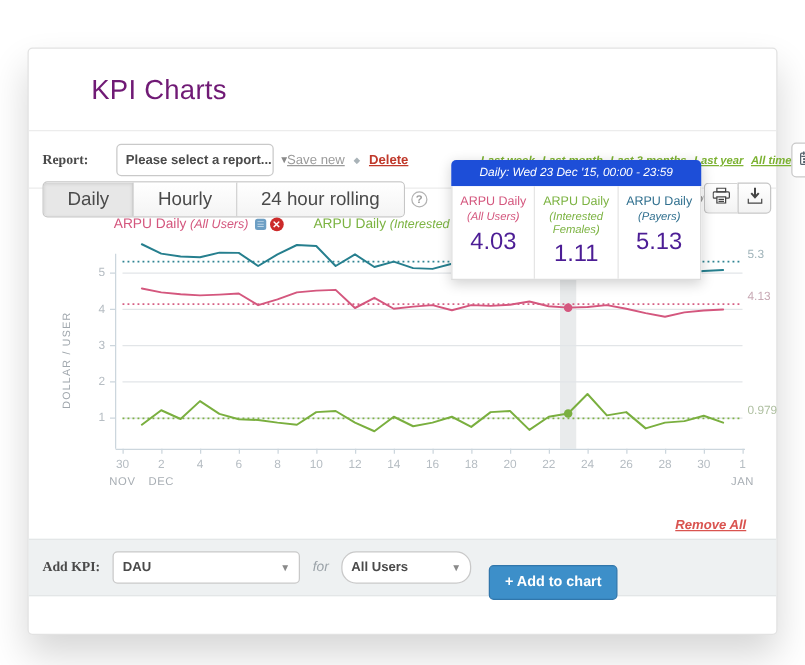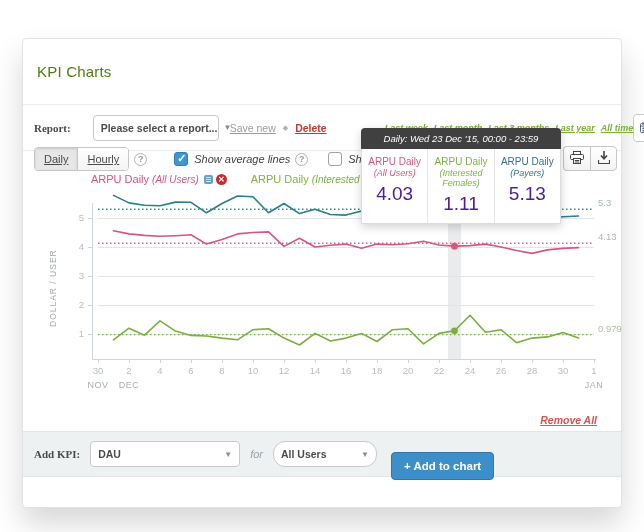--- a/index.html
+++ b/index.html
@@ -3,41 +3,41 @@
 <meta charset="utf-8">
 <style>
   * { margin:0; padding:0; box-sizing:border-box; }
   html,body { width:644px; height:532px; background:#ffffff; overflow:hidden;
     font-family:"Liberation Sans", sans-serif; }
   .card { position:absolute; left:22px; top:38px; width:600px; height:470px;
     background:#fff; border:1px solid #e2e2e2; border-radius:4px;
     box-shadow:0 16px 30px rgba(0,0,0,.16); }
   
   .card-header { height:66px; border-bottom:1px solid #ececec; display:flex; align-items:center; padding:0 14px; }
-  .page-title { font-size:15px; color:#4d7c0f; letter-spacing:.2px; }
+  .page-title { font-size:22px; color:#701a75; letter-spacing:.2px;margin-left:36px; }
   
   .report-row { height:46px; border-bottom:1px solid #ececec; display:flex; align-items:center; padding:0 6px 0 11px; white-space:nowrap; }
   .lbl { font-size:11px; font-weight:bold; color:#4a4a4a;font-family:Liberation Serif, serif; }
   .select { height:26px; background:#fff; border:1px solid #c9c9c9; border-radius:4px;
     display:flex; align-items:center; justify-content:space-between; padding:0 7px;
     font-size:10.5px; font-weight:bold; color:#4a4a4a; cursor:pointer; }
   .caret { color:#8a8a8a; font-size:8px; margin-left:6px; }
   #report-select { width:126px; margin-left:22px; }
   .link-grey { font-size:10.5px; color:#9b9b9b; text-decoration:underline; margin-left:11px; cursor:pointer; }
   .sep-diamond { color:#a9b3b8; font-size:7px; margin-left:7px; }
   .link-delete { font-size:10.5px; font-weight:bold; color:#c0392b; text-decoration:underline; margin-left:7px; cursor:pointer; }
   .quick-links { margin-left:58px; display:flex; gap:6px; }
   .quick-link { font-size:9px; font-style:italic; font-weight:bold; color:#7cb232; text-decoration:underline; cursor:pointer; }
   .datepicker { margin-left:auto; width:120px; height:28px; border:1px solid #c9c9c9; border-radius:4px;
     background:#fff; display:flex; align-items:center; padding:0 6px; cursor:pointer; }
   .datepicker .cal { margin-right:4px; }
   
   .controls-row { position:absolute; left:0; top:107px; width:100%; height:26px; display:flex; align-items:center; padding:0 4px 0 11px; }
   .btn-group { display:flex; border:1px solid #c6c6c6; border-radius:4px; overflow:hidden; background:#fff; }
-  .btn-group .tab { padding:5px 9px; font-size:11px; color:#4a4a4a; border-right:1px solid #c6c6c6; cursor:pointer; background:linear-gradient(#ffffff,#f4f4f4);text-decoration:underline; }
+  .btn-group .tab { padding:5px 19px; font-size:15px; color:#4a4a4a; border-right:1px solid #c6c6c6; cursor:pointer; background:linear-gradient(#ffffff,#f4f4f4); }
   .btn-group .tab:last-child { border-right:none; }
   .btn-group .tab.active { background:#e7e7e7; box-shadow:inset 0 1px 3px rgba(0,0,0,.12); }
   .help { width:13px; height:13px; border:1px solid #b3b3b3; border-radius:50%; color:#9b9b9b;
     font-size:9px; font-weight:bold; display:inline-flex; align-items:center; justify-content:center; margin-left:5px; }
   .checkbox { width:14px; height:14px; border-radius:3px; display:inline-block; }
   .checkbox.checked { background:#3d97d4; border:1px solid #2f80b9; position:relative; }
   .checkbox.checked::after { content:"✓"; position:absolute; left:2px; top:-1px; color:#fff; font-size:11px; font-weight:bold; }
   .checkbox.unchecked { background:#fff; border:1px solid #9aa0a5; }
   .cb-label { font-size:11px; font-style:italic; color:#3f3f3f; margin-left:6px; }
   .cb-wrap { display:flex; align-items:center; margin-left:27px; }
@@ -52,21 +52,21 @@
   .remove-icon { width:11px; height:11px; background:#cc2a2a; border-radius:50%; color:#fff;
     font-size:8px; font-weight:bold; display:inline-flex; align-items:center; justify-content:center; margin-left:3px; cursor:pointer; }
   
   .io-buttons { position:absolute; right:4px; top:107px; display:flex; }
   .io-btn { width:27px; height:25px; background:linear-gradient(#ffffff,#f3f3f3); border:1px solid #c6c6c6;
     display:flex; align-items:center; justify-content:center; cursor:pointer; }
   .io-btn:first-child { border-radius:4px 0 0 4px; border-right:none; }
   .io-btn:last-child { border-radius:0 4px 4px 0; }
   
   .tooltip { position:absolute; left:338px; top:89px; width:200px; z-index:5; box-shadow:0 3px 10px rgba(0,0,0,.18); border-radius:4px 4px 0 0; }
-  .tooltip-header { background:#404040; color:#fff; font-size:9.5px; font-style:italic;
+  .tooltip-header { background:#1d4ed8; color:#fff; font-size:9.5px; font-style:italic;
     text-align:center; padding:5px 2px; border-radius:4px 4px 0 0; }
   .tooltip-body { background:#fff; border:1px solid #ddd; border-top:none; display:flex; }
   .tt-col { flex:1; text-align:center; padding:7px 2px 8px; border-right:1px solid #e5e5e5; }
   .tt-col:last-child { border-right:none; }
   .tt-name { font-size:10px; line-height:11px; }
   .tt-qual { font-size:9px; font-style:italic; line-height:10px; margin-top:1px; }
   .tt-value { font-size:19px; color:#4c1d95; margin-top:5px; }
   
   #chart-wrap { position:absolute; left:0; top:148px; width:600px; height:216px; }
   
@@ -119,20 +119,21 @@
           </svg>
       </span>
 
     </div>
   </div>
 
   <div class="controls-row">
     <div class="btn-group">
       <div class="tab active">Daily</div>
       <div class="tab">Hourly</div>
+      <div class="tab">24 hour rolling</div>
     </div>
     <span class="help">?</span>
     <span class="cb-wrap">
       <span class="checkbox checked"></span>
       <span class="cb-label">Show average lines</span>
       <span class="help">?</span>
     </span>
     <span class="cb-wrap second">
       <span class="checkbox unchecked"></span>
       <span class="cb-label">Show an</span>

